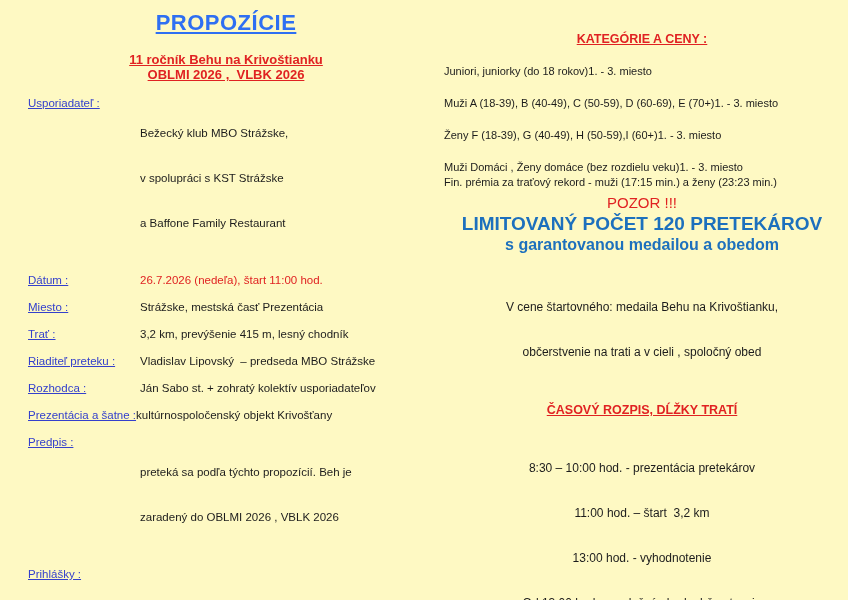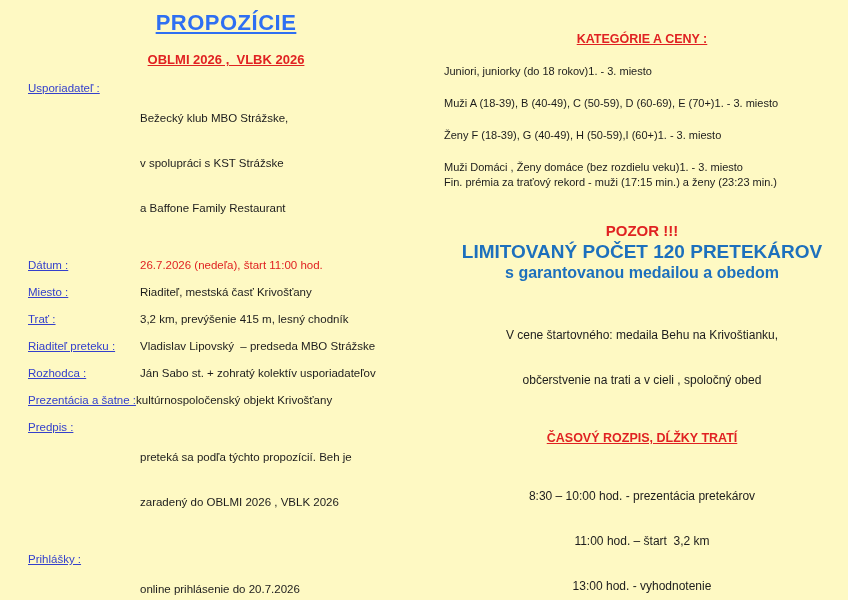--- a/index.html
+++ b/index.html
@@ -33,37 +33,38 @@
   
   .right-col{position:absolute;left:444px;top:32px;width:396px;}
   .rc-header{
     text-align:center;color:var(--red);font-weight:bold;font-size:12.5px;
     text-decoration:underline;line-height:15px;
   }
   .cat-rows{margin-top:12px;font-size:11px;line-height:15px;}
   .cat-row{display:flex;justify-content:flex-start;margin-top:17px;}
   .cat-row .prize{flex:0 0 auto;padding-right:28px;}
   .cat-note{font-size:11px;line-height:15px;white-space:pre-wrap;}
-  .pozor{margin-top:32px;text-align:center;color:var(--red);font-weight:bold;font-size:15px;line-height:18px;}
+  .pozor{margin-top:4px;text-align:center;color:var(--red);font-weight:normal;font-size:15px;line-height:18px;}
   .limit1{text-align:center;color:var(--sblue);font-weight:bold;font-size:19px;line-height:23px;}
   .limit2{text-align:center;color:var(--sblue);font-weight:bold;font-size:16px;line-height:20px;}
   .included{margin-top:15px;text-align:center;font-size:12px;line-height:15px;white-space:pre-wrap;}
   .sched-header{margin-top:13px;}
   .schedule{margin-top:13px;text-align:center;font-size:12px;line-height:15px;white-space:pre-wrap;}
 </style>
 </head>
 <body>
 
 <div class="page">
 
   <div class="left-col">
 
     <div class="doc-title">PROPOZÍCIE</div>
 
     <div class="subtitle">
+      <div>11 ročník Behu na Krivoštianku</div>
       <div>OBLMI 2026 ,  VLBK 2026</div>
     </div>
 
     <div class="rows">
 
       <div class="lrow">
         <span class="llabel"><span class="u">Usporiadateľ :</span></span>
         <div class="lval">
           <div>Bežecký klub MBO Strážske,</div>
           <div>v spolupráci s KST Strážske</div>
@@ -71,21 +72,21 @@
         </div>
       </div>
 
       <div class="lrow">
         <span class="llabel"><span class="u">Dátum :</span></span>
         <div class="lval red-bold">26.7.2026 (nedeľa), štart 11:00 hod.</div>
       </div>
 
       <div class="lrow">
         <span class="llabel"><span class="u">Miesto :</span></span>
-        <div class="lval">Riaditeľ, mestská časť Krivošťany</div>
+        <div class="lval">Strážske, mestská časť Prezentácia</div>
       </div>
 
       <div class="lrow">
         <span class="llabel"><span class="u">Trať :</span></span>
         <div class="lval">3,2 km, prevýšenie 415 m, lesný chodník</div>
       </div>
 
       <div class="lrow">
         <span class="llabel"><span class="u">Riaditeľ preteku :</span></span>
         <div class="lval">Vladislav Lipovský  – predseda MBO Strážske</div>

